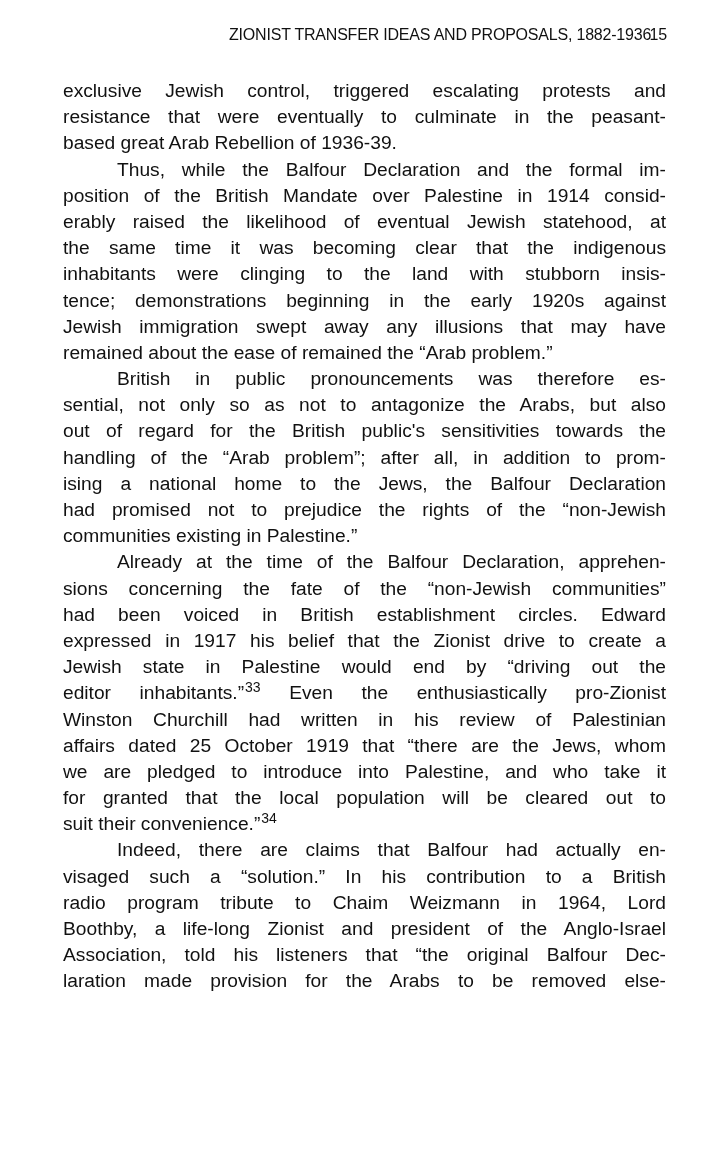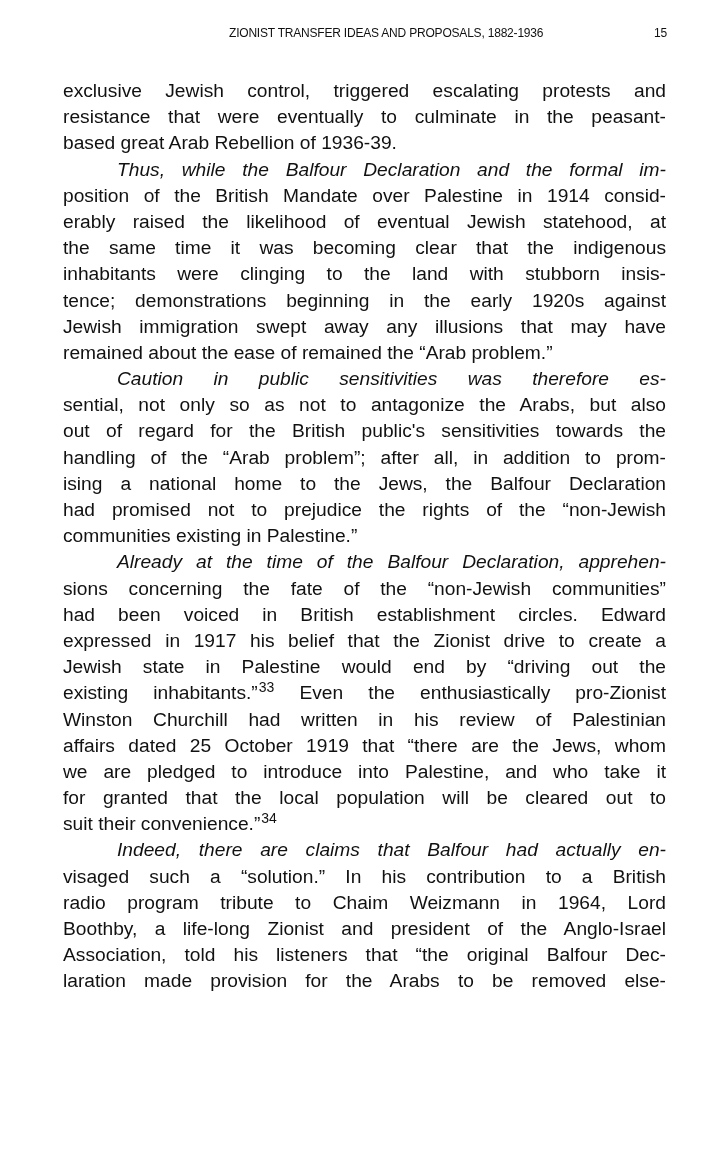--- a/index.html
+++ b/index.html
@@ -21,21 +21,21 @@
       top: 0;
       width: 727px;
       height: 1164px;
     }
     .running-head {
       position: absolute;
       top: 26px;
       left: 229px;
       width: 440px;
       height: 16px;
-      font-size: 12px;
+      font-size: 16px;
       letter-spacing: -0.2px;
       color: #111;
       white-space: nowrap;
     }
     .running-head .rh-title {
       position: absolute;
       left: 0;
       top: 0;
     }
     .running-head .rh-page {
@@ -57,21 +57,20 @@
       white-space: nowrap;
       text-align: justify;
       text-align-last: justify;
       overflow: visible;
     }
     .line.last {
       text-align-last: left;
     }
     .line.indent {
       padding-left: 54px;
-      font-style: italic;
     }
     sup {
       font-size: 14px;
       line-height: 0;
       vertical-align: 7px;
       margin-left: 1px;
     }
   </style>
 </head>
 <body>
@@ -96,36 +95,36 @@
       <span class="line">position of the British Mandate over Palestine in 1914 consid-</span>
       <span class="line">erably raised the likelihood of eventual Jewish statehood, at</span>
       <span class="line">the same time it was becoming clear that the indigenous</span>
       <span class="line">inhabitants were clinging to the land with stubborn insis-</span>
       <span class="line">tence; demonstrations beginning in the early 1920s against</span>
       <span class="line">Jewish immigration swept away any illusions that may have</span>
       <span class="line last">remained about the ease of remained the “Arab problem.”</span>
     </div>
 
     <div class="para">
-      <span class="line indent">Caution in public sensitivities was therefore es-</span>
+      <span class="line indent">British in public pronouncements was therefore es-</span>
       <span class="line">sential, not only so as not to antagonize the Arabs, but also</span>
       <span class="line">out of regard for the British public's sensitivities towards the</span>
       <span class="line">handling of the “Arab problem”; after all, in addition to prom-</span>
       <span class="line">ising a national home to the Jews, the Balfour Declaration</span>
       <span class="line">had promised not to prejudice the rights of the “non-Jewish</span>
       <span class="line last">communities existing in Palestine.”</span>
     </div>
 
     <div class="para">
       <span class="line indent">Already at the time of the Balfour Declaration, apprehen-</span>
       <span class="line">sions concerning the fate of the “non-Jewish communities”</span>
       <span class="line">had been voiced in British establishment circles. Edward</span>
       <span class="line">expressed in 1917 his belief that the Zionist drive to create a</span>
       <span class="line">Jewish state in Palestine would end by “driving out the</span>
-      <span class="line" style="text-align-last: justify;"><span>existing inhabitants.”</span><sup>33</sup><span> Even the enthusiastically pro-Zionist</span></span>
+      <span class="line" style="text-align-last: justify;"><span>editor inhabitants.”</span><sup>33</sup><span> Even the enthusiastically pro-Zionist</span></span>
       <span class="line">Winston Churchill had written in his review of Palestinian</span>
       <span class="line">affairs dated 25 October 1919 that “there are the Jews, whom</span>
       <span class="line">we are pledged to introduce into Palestine, and who take it</span>
       <span class="line">for granted that the local population will be cleared out to</span>
       <span class="line last"><span>suit their convenience.”</span><sup>34</sup></span>
     </div>
 
     <div class="para">
       <span class="line indent">Indeed, there are claims that Balfour had actually en-</span>
       <span class="line">visaged such a “solution.”  In his contribution to a British</span>

